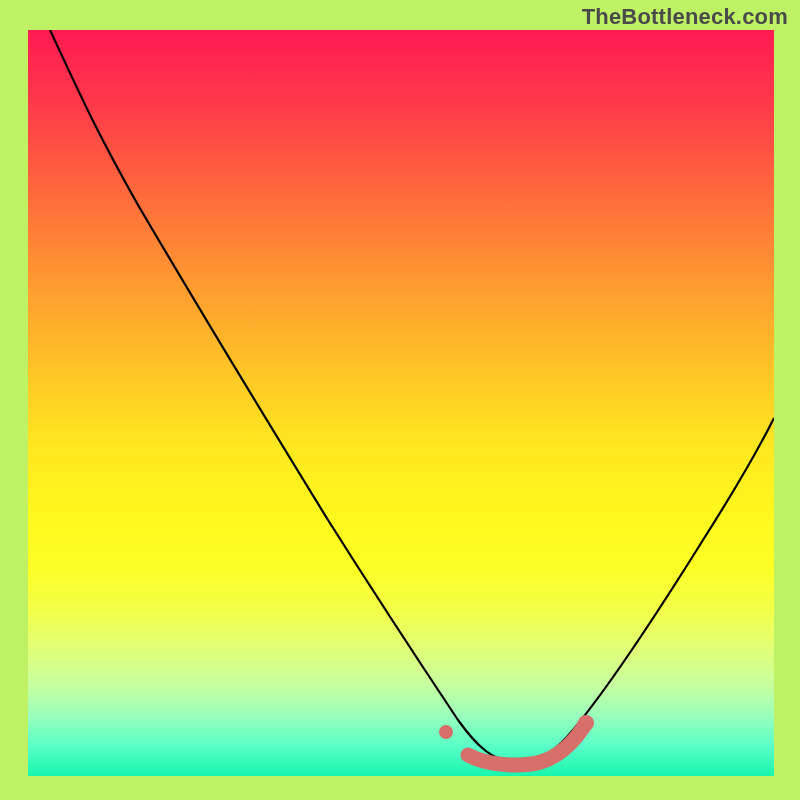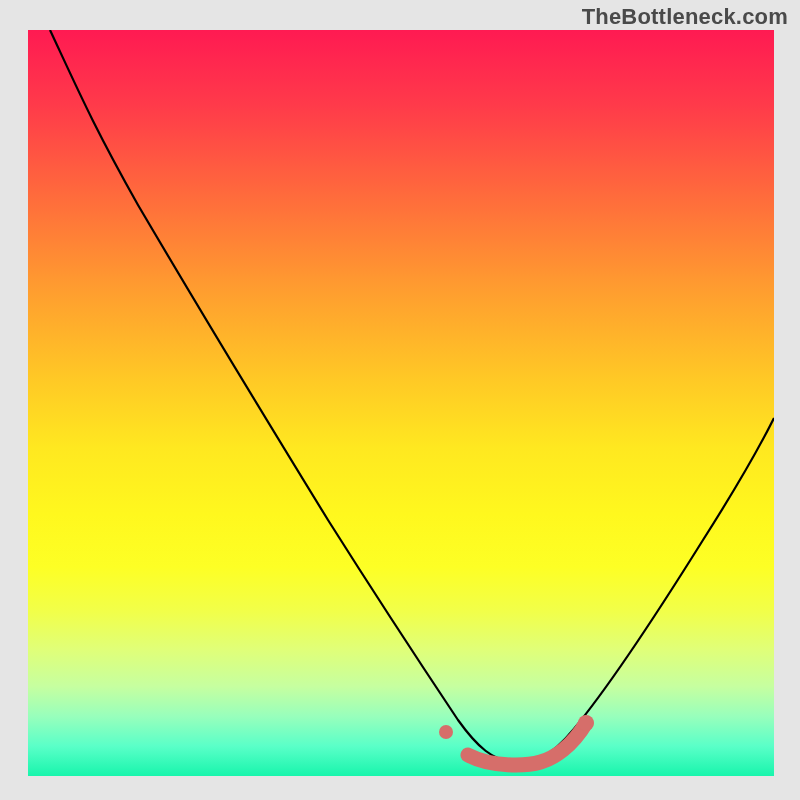--- a/index.html
+++ b/index.html
@@ -10,21 +10,21 @@
     height: 800px;
     position: relative;
     font-family: Arial, Helvetica, sans-serif;
   }
   .container {
     position: absolute;
     left: 0;
     top: 0;
     width: 800px;
     height: 800px;
-    background: #e5e5e5;
+    background: #bef264;
   }
   .attribution {
     position: absolute;
     top: 4px;
     right: 12px;
     color: #4a4a4a;
     font-size: 22px;
     font-weight: bold;
     letter-spacing: 0.2px;
   }

